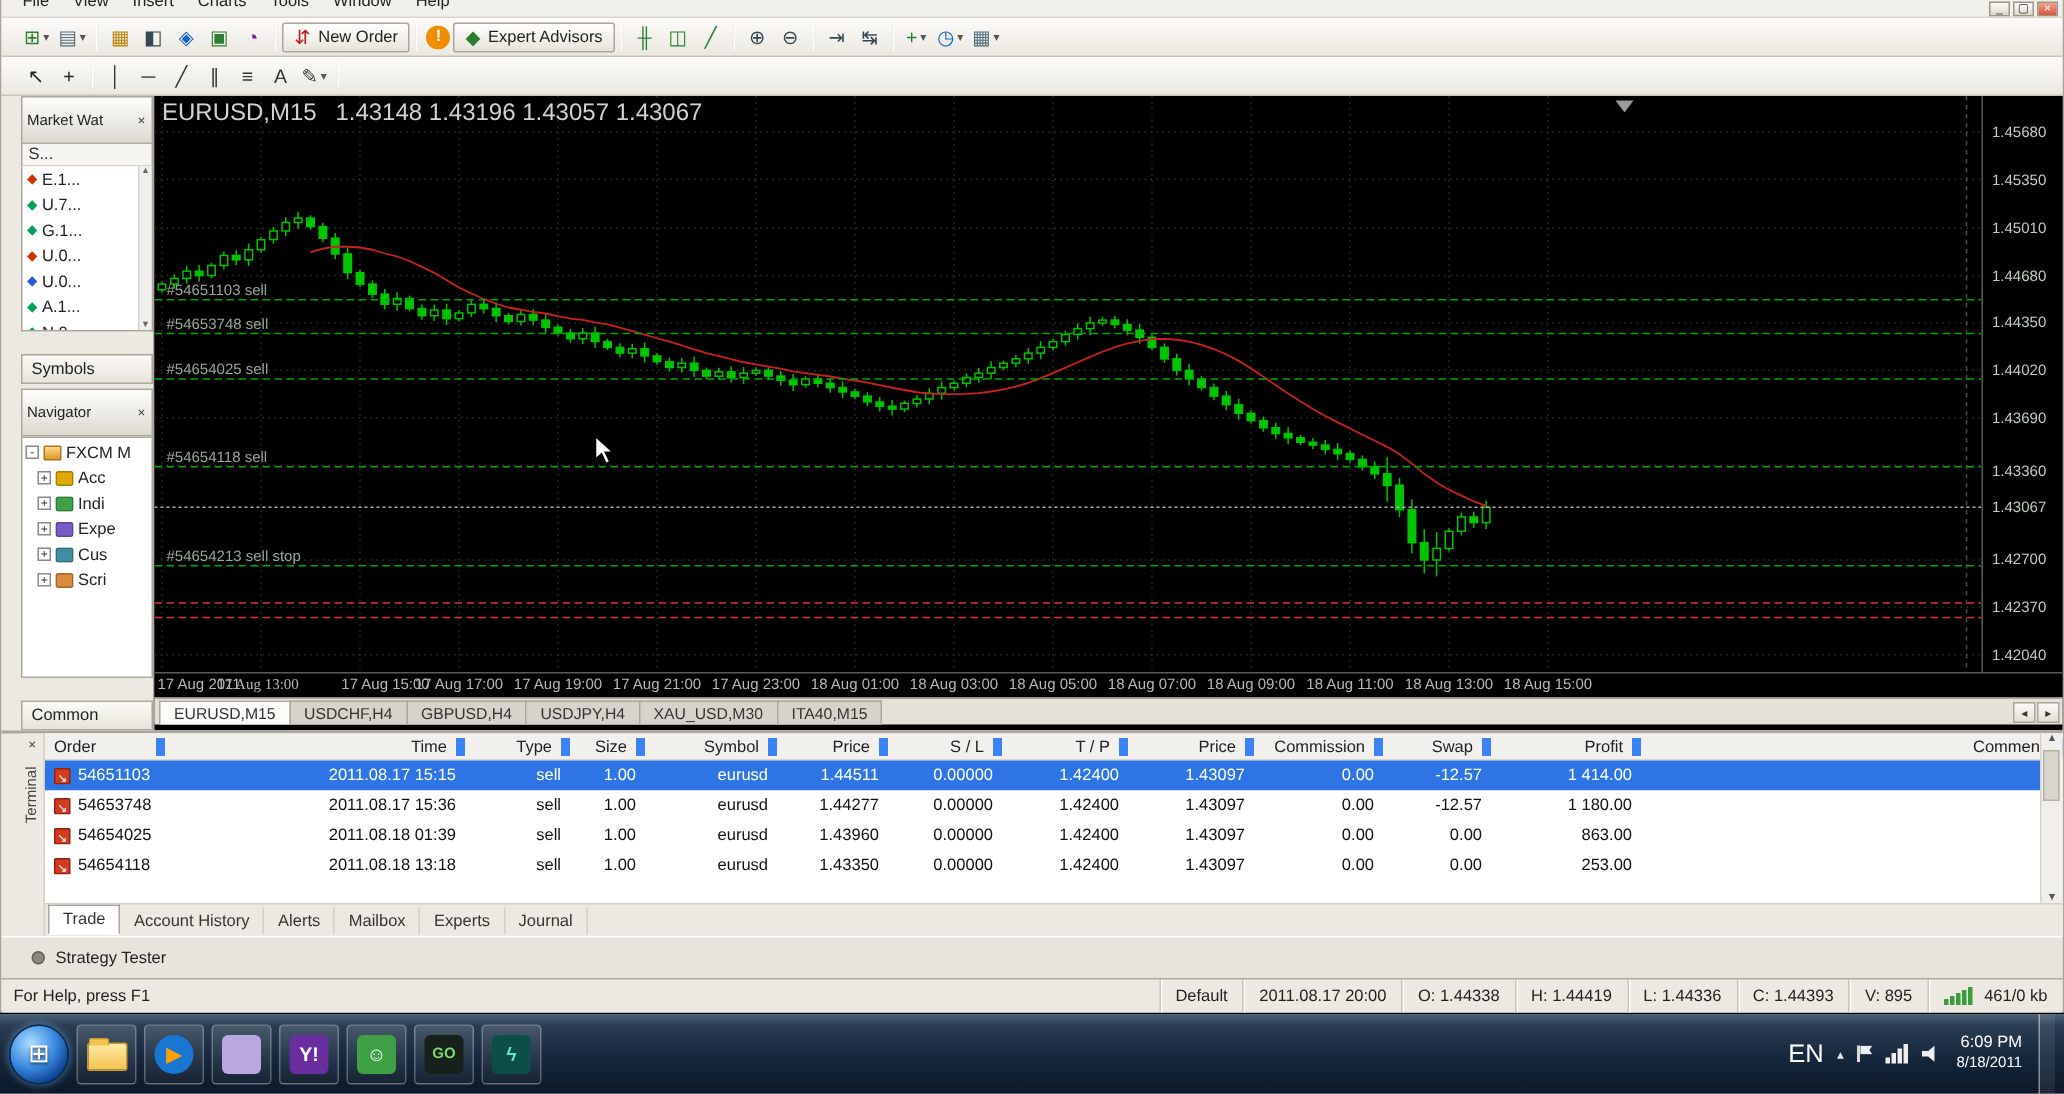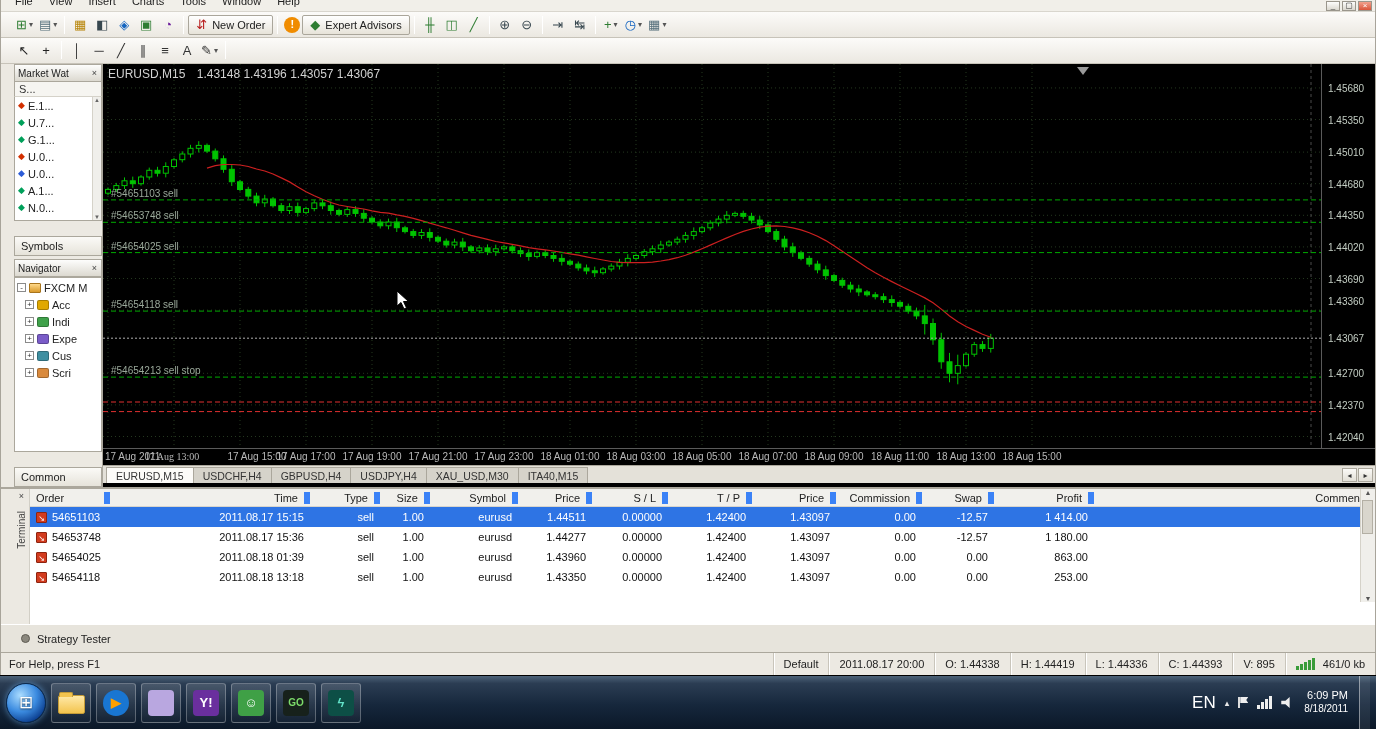--- a/index.html
+++ b/index.html
@@ -32,41 +32,41 @@
   .tf { width:27px; height:18px; margin-right:1px; display:flex; align-items:center; justify-content:center; border:1px solid #b3afa4; background:linear-gradient(#fdfcfa,#e9e6de); color:#333; font-size:10.5px; }
   .tf.active { background:#d7d4ca; border-color:#8a867b; box-shadow:inset 1px 1px 2px rgba(0,0,0,.3); }
   .tf-group { display:flex; margin-left:14px; }
 
   
   .main { flex:1; display:flex; min-height:0; }
   .left-col { width:102px; padding-left:13px; display:flex; flex-direction:column; background:#ece9e2; border-right:1px solid #aba79c; flex:none; }
   .panel { display:flex; flex-direction:column; min-height:0; }
   .panel.mw { height:192px; flex:none; }
   .panel.nav { flex:1; margin-top:3px; }
-  .panel-header { height:18px; flex:none; background:linear-gradient(#fdfdfc,#dcd9d0); border:1px solid #aba79c; display:flex; align-items:center; justify-content:space-between; padding:0 3px; font-size:10px; color:#222; overflow:hidden; white-space:nowrap; }
+  .panel-header { height:32px; flex:none; background:linear-gradient(#fdfdfc,#dcd9d0); border:1px solid #aba79c; display:flex; align-items:center; justify-content:space-between; padding:0 3px; font-size:10px; color:#222; overflow:hidden; white-space:nowrap; }
   .close-x { font-size:9px; color:#444; padding:0 1px; }
   .mw-colhead { height:15px; flex:none; background:#f6f5f1; border-left:1px solid #aba79c; border-right:1px solid #aba79c; border-bottom:1px solid #d5d2c9; display:flex; align-items:center; padding:0 4px; color:#333; }
   .mw-body { flex:1; background:#fff; border:1px solid #aba79c; border-top:none; position:relative; overflow:hidden; }
   .mw-row { height:17px; display:flex; align-items:center; gap:3px; padding:0 3px; white-space:nowrap; overflow:hidden; }
   .diamond { font-size:9px; line-height:1; }
   .mw-scrollbar { position:absolute; top:0; right:0; bottom:0; width:9px; background:#f0efeb; border-left:1px solid #d5d2c9; font-size:6px; color:#666; display:flex; flex-direction:column; justify-content:space-between; align-items:center; }
   .side-btn { height:20px; flex:none; margin-top:15px; border:1px solid #aba79c; background:linear-gradient(#fbfaf7,#e6e3da); display:flex; align-items:center; padding-left:6px; color:#222; }
   .tree { flex:1; background:#fff; border:1px solid #aba79c; overflow:hidden; padding-top:1px; }
   .tree-row { height:17px; display:flex; align-items:center; gap:3px; padding-left:2px; white-space:nowrap; overflow:hidden; }
   .tree-row.child { padding-left:10px; }
   .expander { width:9px; height:9px; flex:none; border:1px solid #8a8a8a; background:#fff; font-size:8px; line-height:7px; text-align:center; color:#333; }
   .ticon { width:12px; height:10px; flex:none; border-radius:2px; border:1px solid rgba(0,0,0,.25); }
   .root-icon { width:12px; height:10px; flex:none; background:linear-gradient(#ffd98a,#d99a2b); border:1px solid #a8741c; border-radius:1px; }
 
   
   .chart-col { flex:1; display:flex; flex-direction:column; min-width:0; background:#000; }
   .chart-wrap { height:384px; flex:none; display:flex; position:relative; }
   .chart-canvas { width:1218px; flex:none; position:relative; background:#000; }
   .chart-canvas svg { position:absolute; left:0; top:0; }
-  .chart-title { position:absolute; left:5px; top:3px; color:#d2d2d2; z-index:3; font-size:12px; }
+  .chart-title { position:absolute; left:5px; top:3px; color:#d2d2d2; z-index:3; font-size:16px; }
   .chart-title .ohlc { margin-left:8px; }
   .price-scale { flex:1; position:relative; background:#000; border-left:1px solid #5a5a5a; color:#c3cdc3; font-size:10px; }
   .ps-label { position:absolute; left:6px; }
   .time-axis { height:17px; flex:none; background:#000; border-top:1px solid #5a5a5a; position:relative; color:#b8b8b8; font-size:10px; }
   .ta-label { position:absolute; top:2px; transform:translateX(-50%); white-space:nowrap; }
   .ta-label.first { transform:none; }
   .mouse-cursor { position:absolute; z-index:4; }
 
   .chart-tabs { height:18px; flex:none; background:#e4e1d9; border-top:1px solid #aba79c; display:flex; align-items:flex-end; padding-left:3px; position:relative; }
   .ctab { height:16px; display:flex; align-items:center; padding:0 9px; border:1px solid #aba79c; border-bottom:none; background:#d6d3ca; color:#333; margin-right:-1px; font-size:10.5px; }
@@ -630,21 +630,21 @@
             </svg>
           </div>
         <div class="price-scale" id="price-scale">
             <span class="ps-label" style="top: 18.9401px;">1.45680</span>
             <span class="ps-label" style="top: 50.5411px;">1.45350</span>
             <span class="ps-label" style="top: 83.0998px;">1.45010</span>
             <span class="ps-label" style="top: 114.701px;">1.44680</span>
             <span class="ps-label" style="top: 146.302px;">1.44350</span>
             <span class="ps-label" style="top: 177.903px;">1.44020</span>
             <span class="ps-label" style="top: 209.504px;">1.43690</span>
-            <span class="ps-label" style="top: 232px;">1.43360</span>
+            <span class="ps-label" style="top: 245px;">1.43360</span>
             <span class="ps-label" style="top: 269.163px;">1.43067</span>
             <span class="ps-label" style="top: 304.307px;">1.42700</span>
             <span class="ps-label" style="top: 335.908px;">1.42370</span>
             <span class="ps-label" style="top: 367.509px;">1.42040</span>
           </div>
       </div>
       <div class="time-axis" id="time-axis">
           <span class="ta-label first" style="left: 2px;">17 Aug 2011</span>
           <span class="ta-label" style="left: 69px; font-family: Liberation Serif, serif;">17 Aug 13:00</span>
           <span class="ta-label" style="left: 154px;">17 Aug 15:00</span>
@@ -769,20 +769,28 @@
             <span class="tcell c-swap">0.00</span>
             <span class="tcell c-profit">253.00</span>
             <span class="tcell c-comment"></span>
           </div>
         </div>
       <div class="term-scroll">
         <span>▲</span>
         <div class="scroll-thumb" style="position:absolute;top:11px;left:1px"></div>
         <span>▼</span>
       </div>
+      <div class="term-tabs" id="term-tabs">
+          <span class="term-tab active">Trade</span>
+          <span class="term-tab">Account History</span>
+          <span class="term-tab">Alerts</span>
+          <span class="term-tab">Mailbox</span>
+          <span class="term-tab">Experts</span>
+          <span class="term-tab">Journal</span>
+        </div>
     </div>
   </div>
 
   <div class="tester">
     <span class="tester-icon"></span>
     <span>Strategy Tester</span>
   </div>
 
   <div class="statusbar">
     <div class="sb-seg sb-help">For Help, press F1</div>

